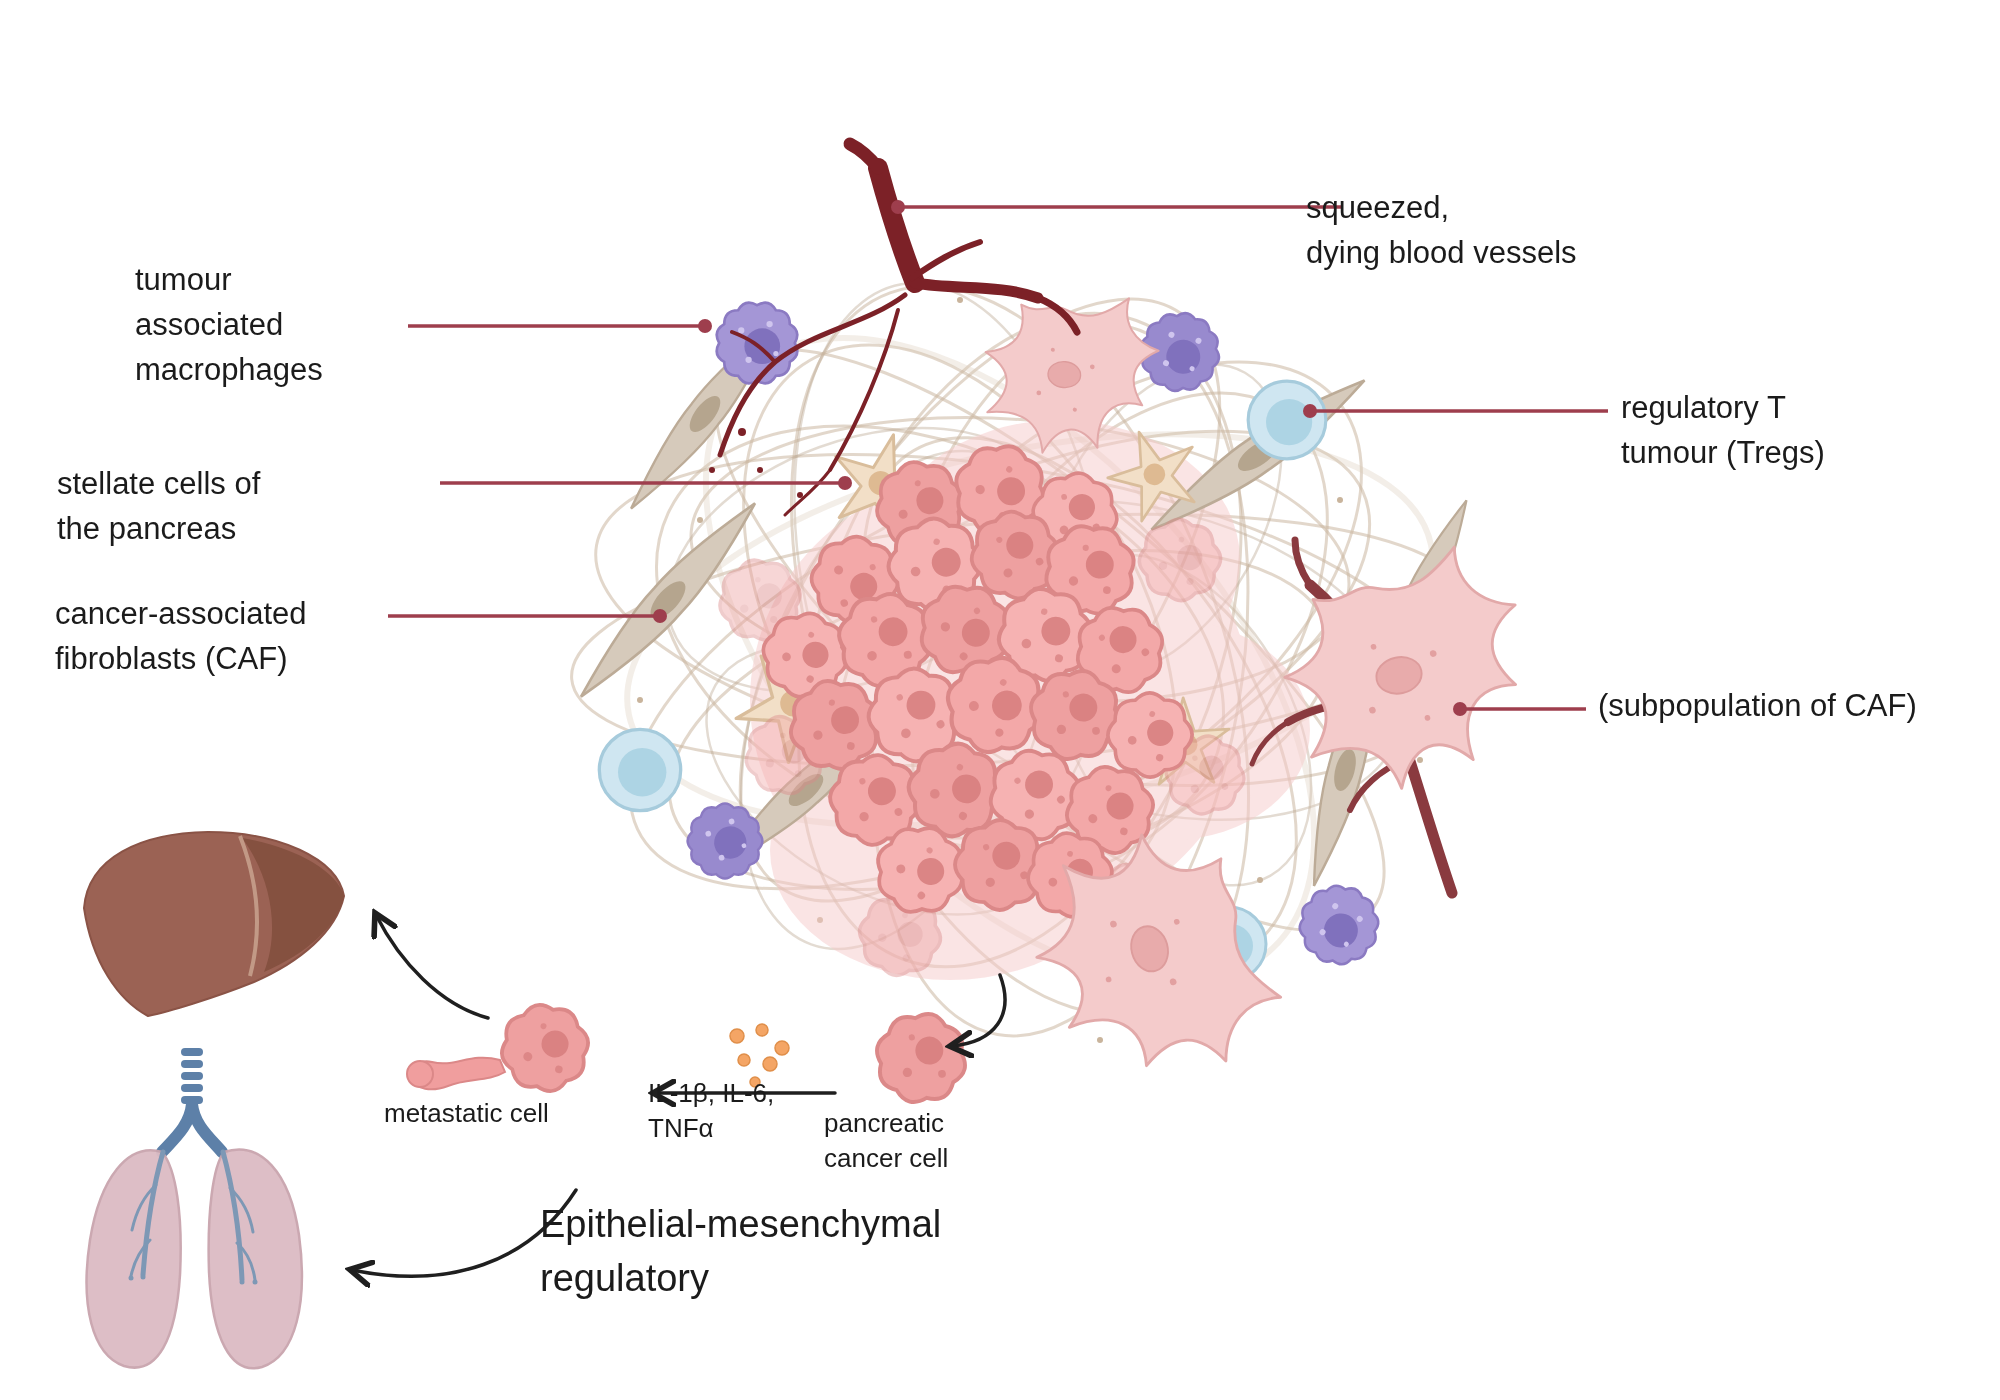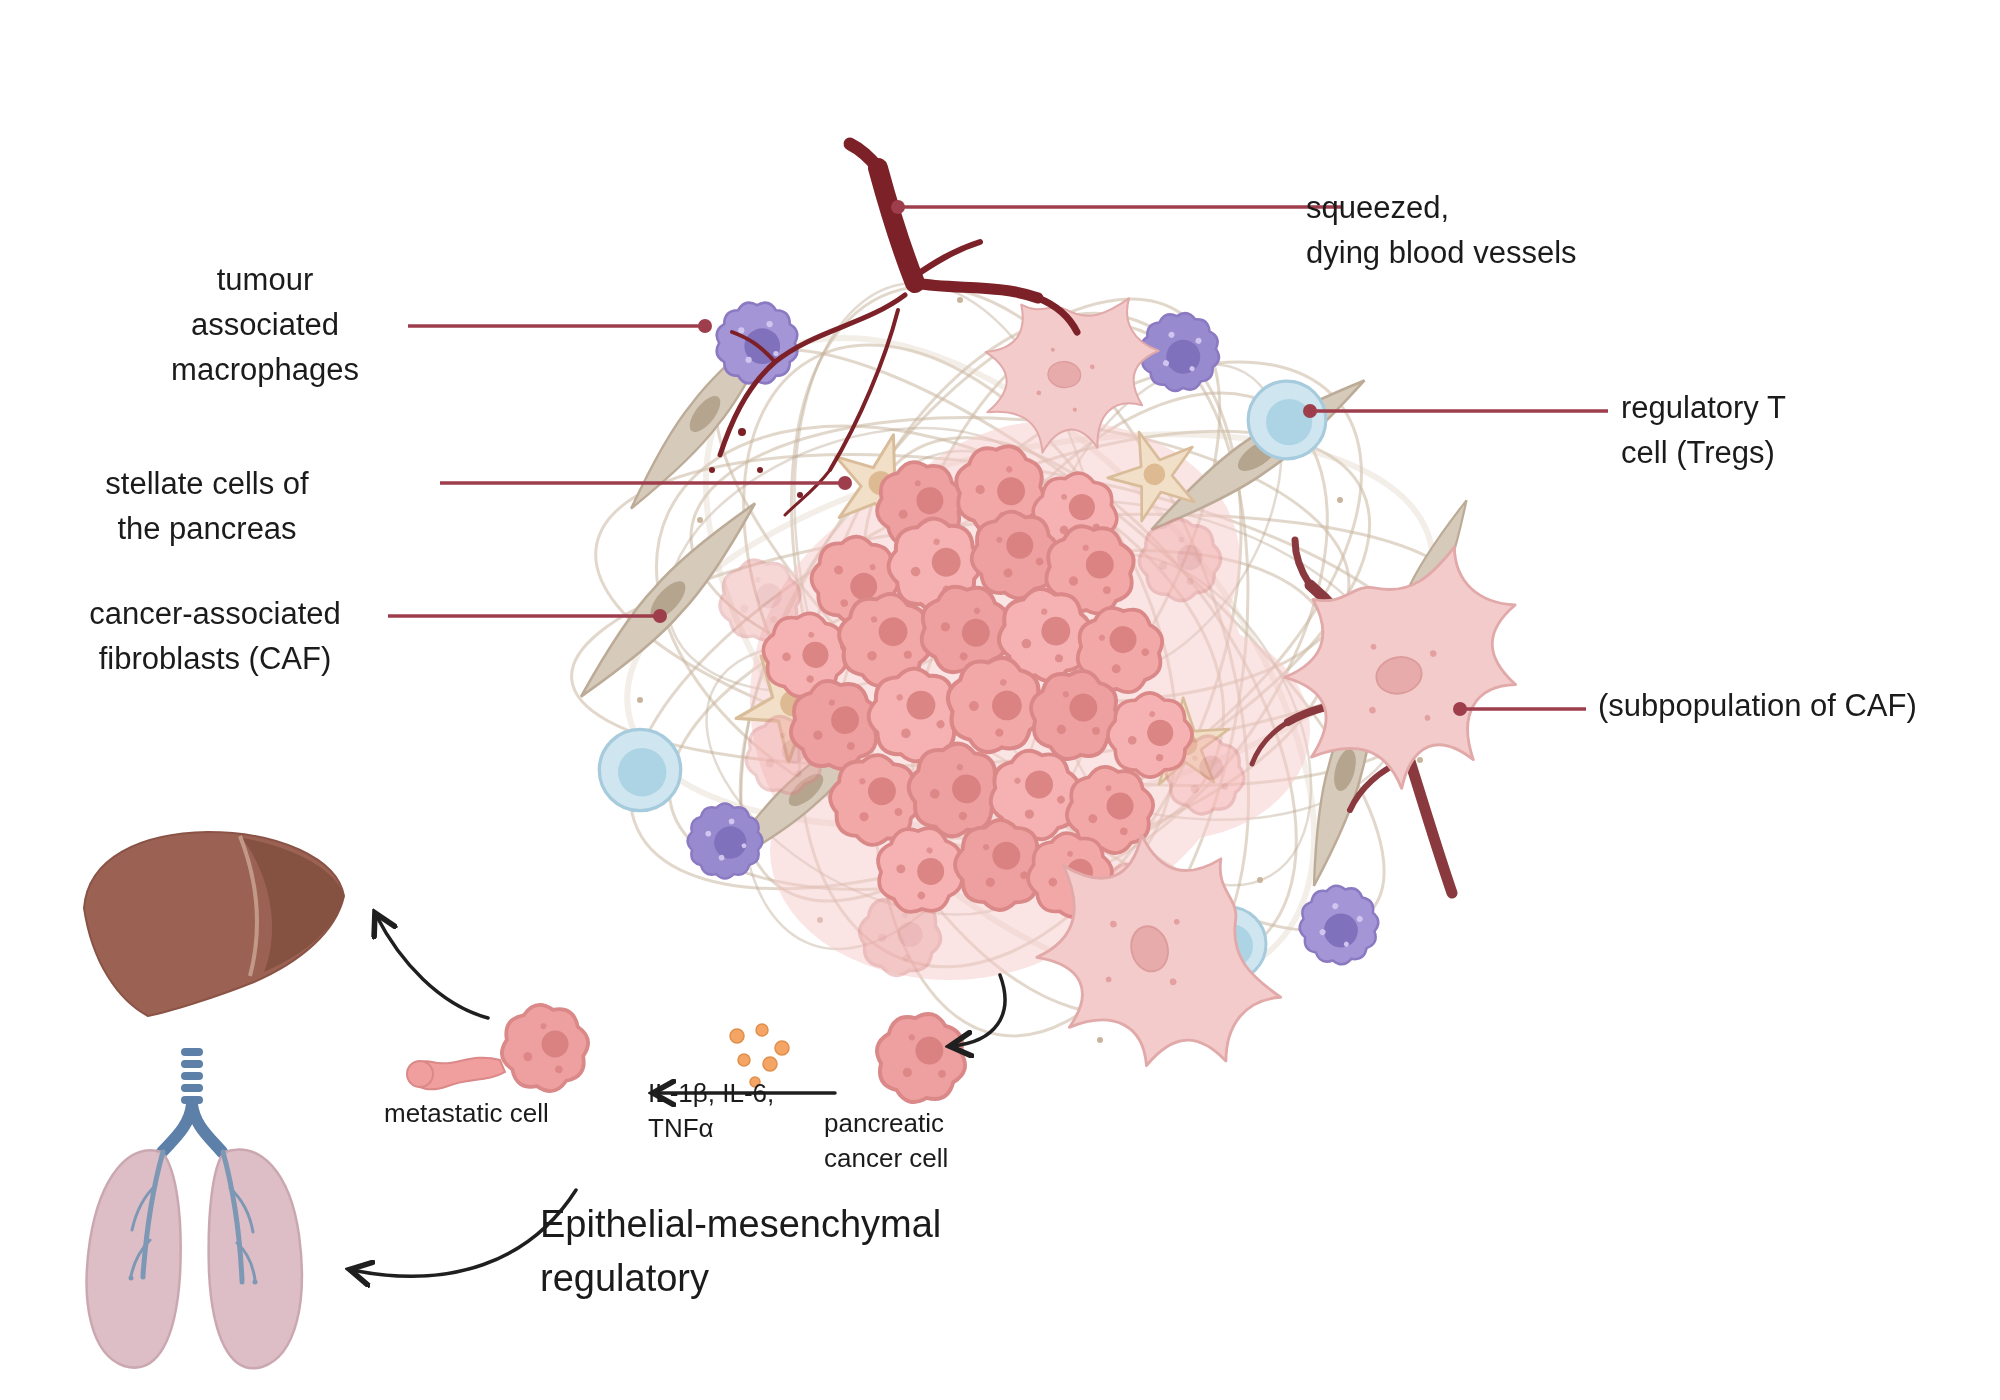--- a/index.html
+++ b/index.html
@@ -4,21 +4,21 @@
 <style>
   *{box-sizing:border-box}
   html,body{margin:0;padding:0;background:#ffffff}
   .stage{
     position:relative;width:2000px;height:1400px;overflow:hidden;background:#fff;
     font-family:"Liberation Sans",sans-serif;color:var(--text,#1b1b1b);
   }
   svg.art{position:absolute;left:0;top:0}
   .label{position:absolute;font-size:31px;line-height:1.45;color:var(--text,#1b1b1b)}
   .label span{display:block}
-  .ta-r{text-align:center}
+  .ta-r{text-align:left}
   .ta-c{text-align:left}
   .small{font-size:26px;line-height:1.35}
   .emt{font-size:38px;line-height:1.42}
   
   .cl-line{stroke:var(--callout_line,#9e3e4d);stroke-width:3.5;fill:none}
   .cl-dot{fill:var(--callout_line,#9e3e4d)}
   
   .pk1{color:#f3a8a8}.pk2{color:#eea0a0}.pk3{color:#f6b2b2}
   .ghost{opacity:.42}
   .pu1{color:#a496d6}.pu2{color:#988ace}
@@ -315,21 +315,21 @@
   <span>the pancreas</span>
 </div>
 
 <div class="label ta-r" style="right:1625px;top:592px;width:320px">
   <span>cancer-associated</span>
   <span>fibroblasts (CAF)</span>
 </div>
 
 <div class="label" style="left:1621px;top:386px;width:280px">
   <span>regulatory T</span>
-  <span>cell (Tregs)</span>
+  <span>tumour (Tregs)</span>
 </div>
 
 <div class="label" style="left:1598px;top:684px;width:380px">
   <span>(subpopulation of  CAF)</span>
 </div>
 
 <div class="label small ta-c" style="left:384px;top:1096px;width:280px">
   <span>metastatic cell</span>
 </div>
 

